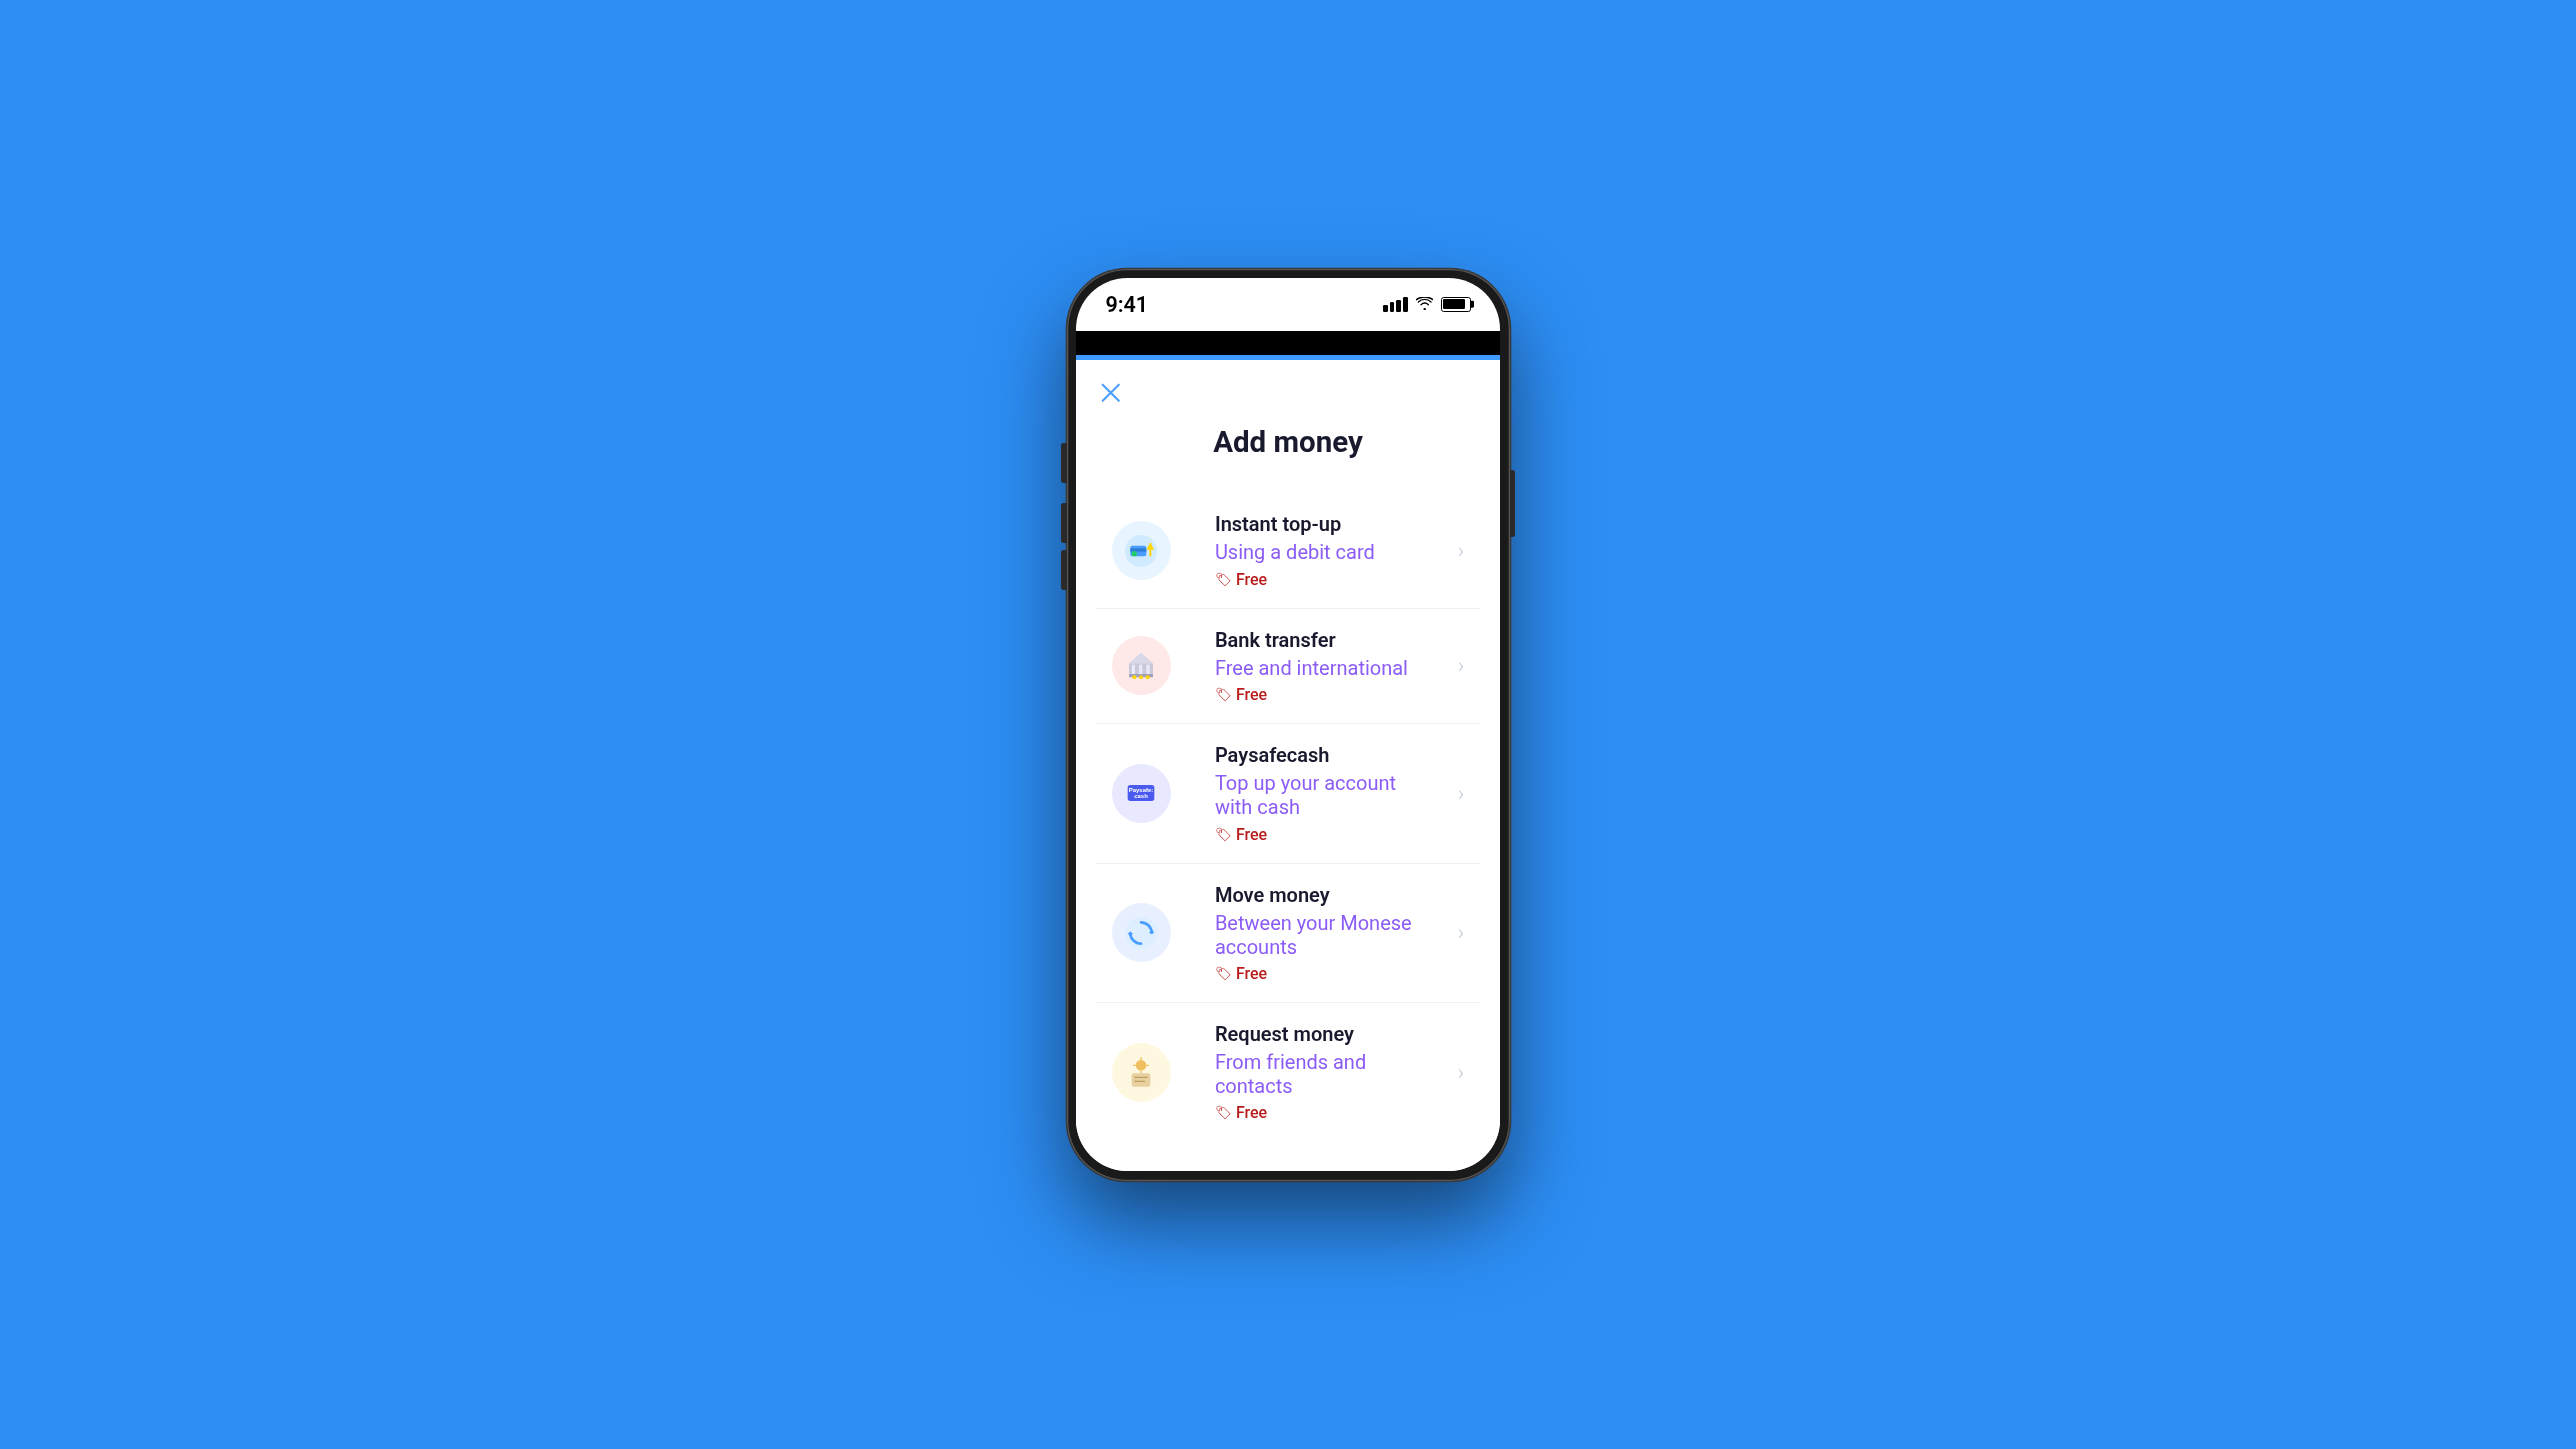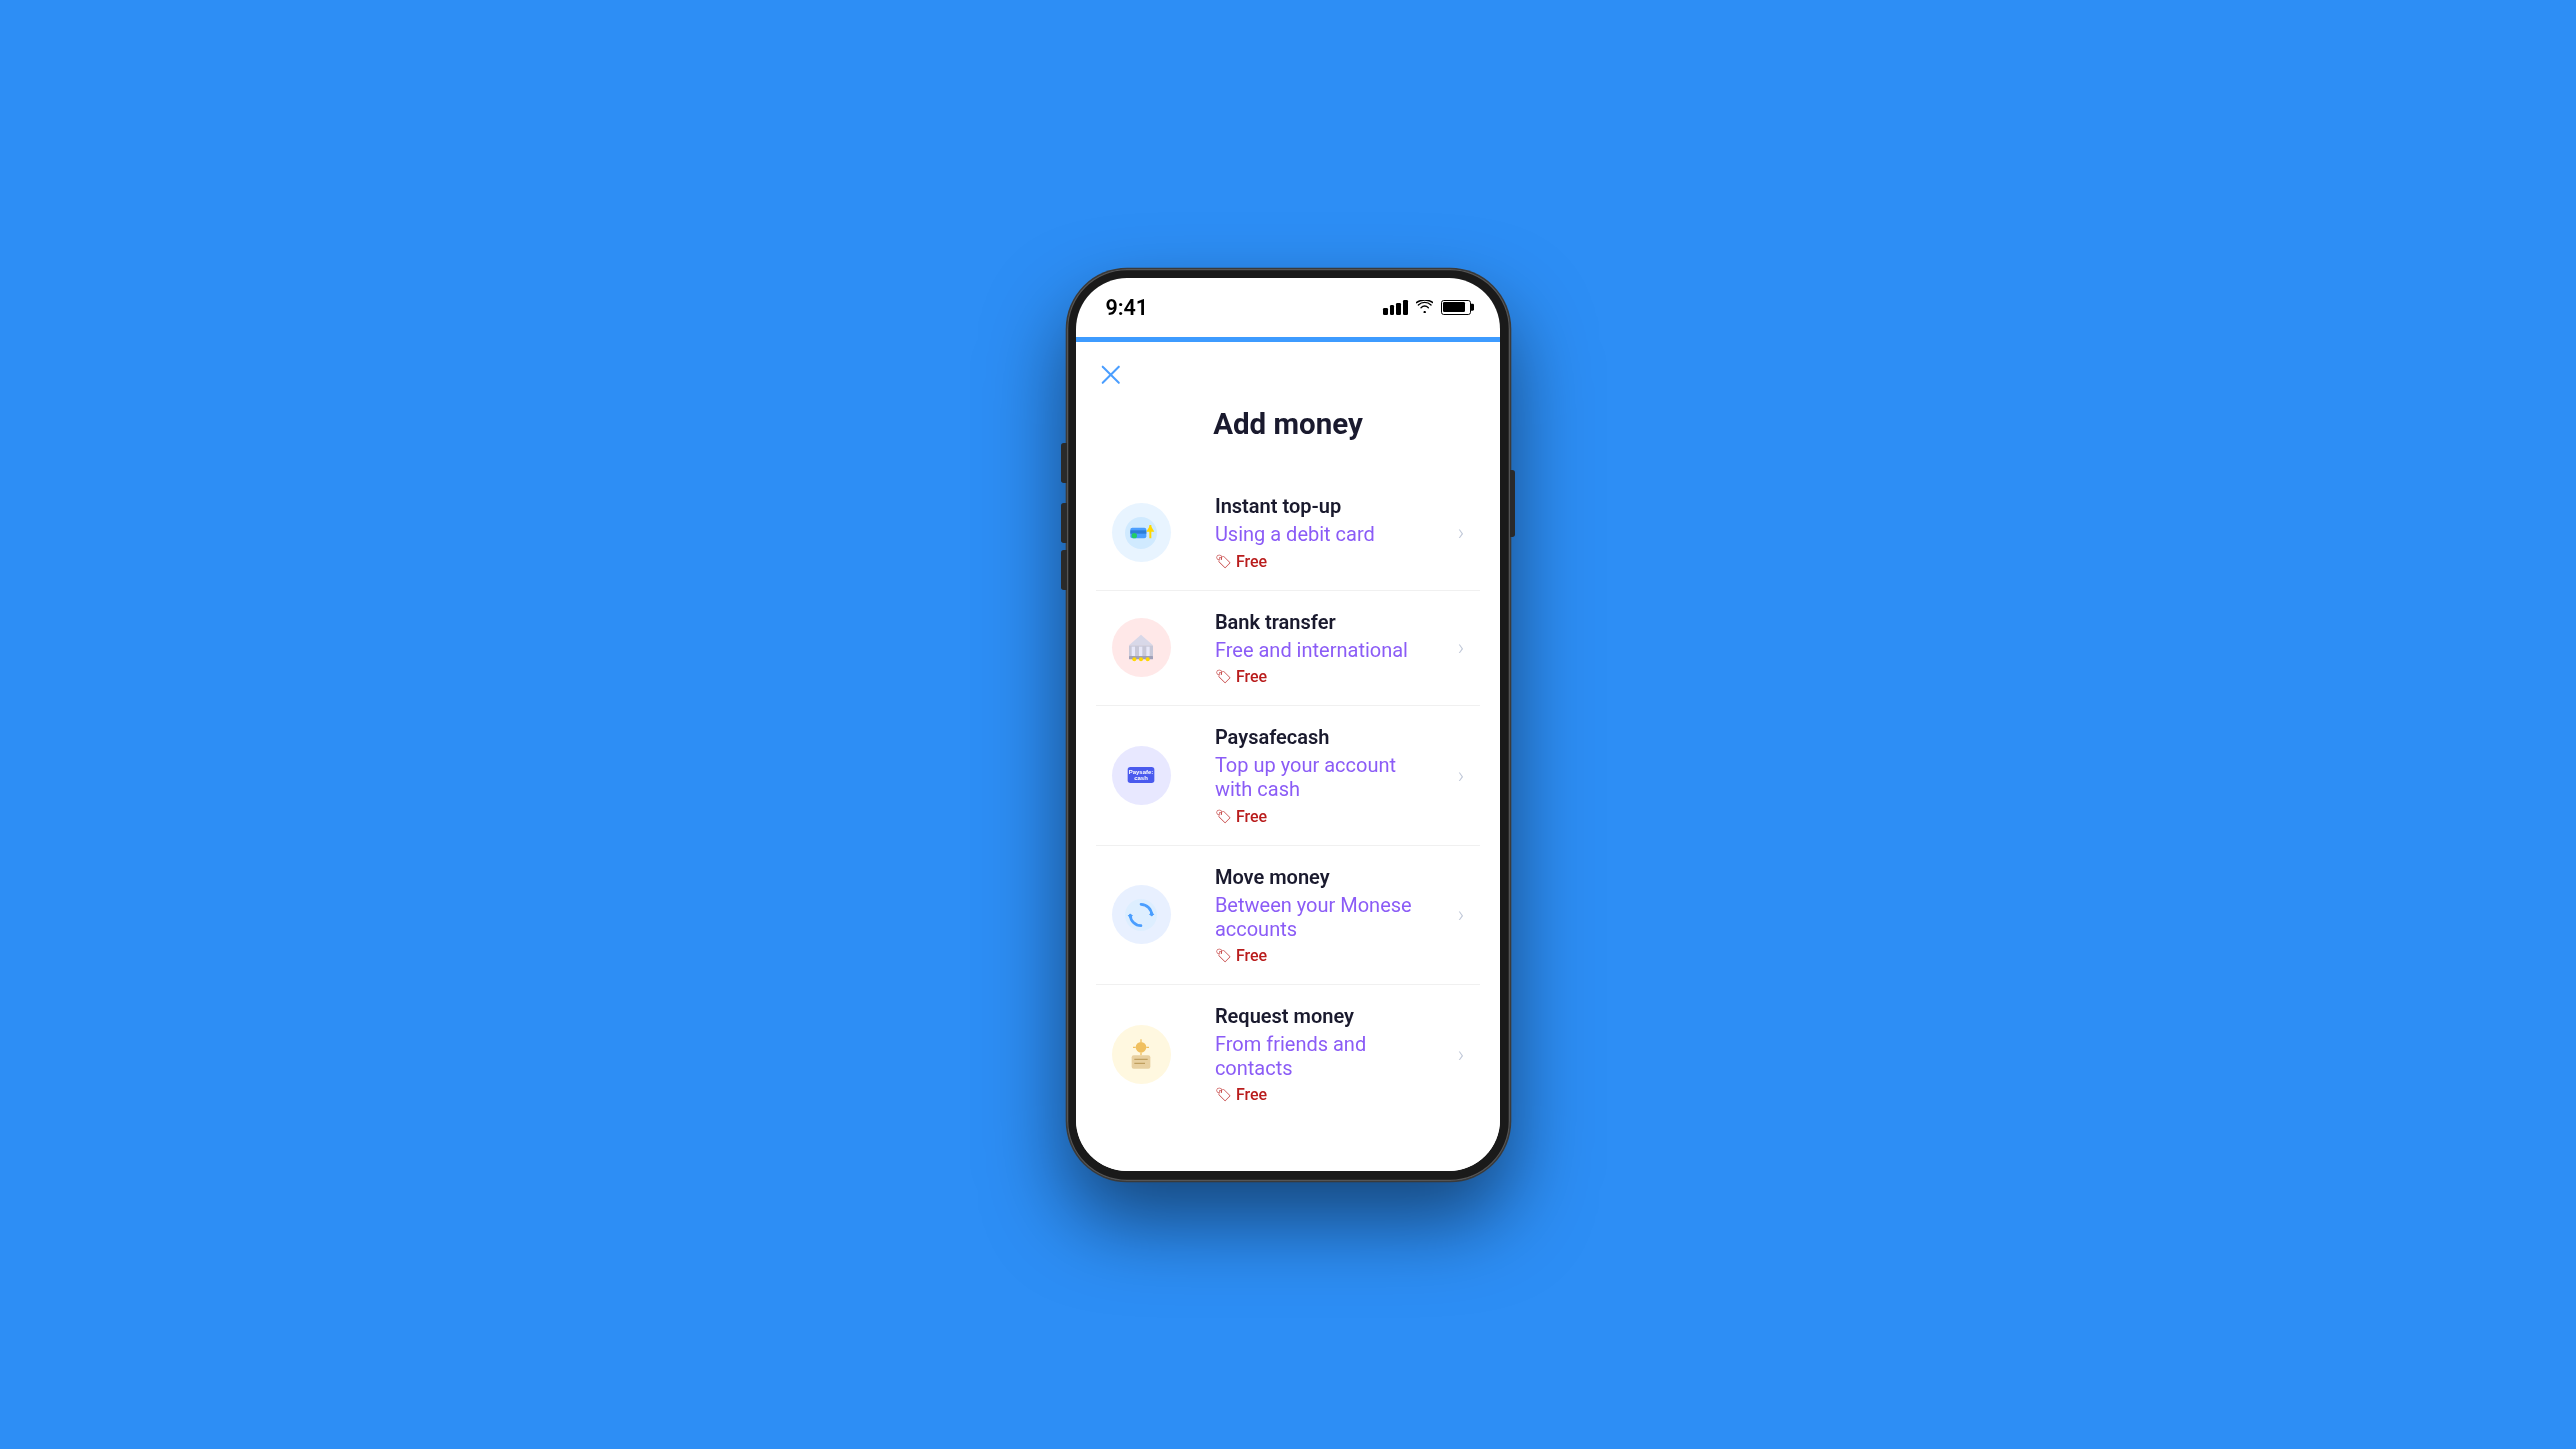--- a/index.html
+++ b/index.html
@@ -55,21 +55,21 @@
       height: 100%;
       background: #000;
       border-radius: 51px;
       overflow: hidden;
       position: relative;
     }
 
     
     .status-bar {
       background: #fff;
-      height: 59px;
+      height: 53px;
       display: flex;
       align-items: center;
       justify-content: space-between;
       padding: 0 29.5px;
       position: relative;
       z-index: 10;
     }
 
     .status-time {
       font-size: 21.5px;
@@ -144,20 +144,21 @@
       flex: 1;
       overflow-y: auto;
       padding-bottom: 27px;
     }
 
     .screen-wrapper {
       display: flex;
       flex-direction: column;
       height: calc(100% - 59px);
       background: #fff;
+      margin-top: 24px;
     }
 
     .close-btn {
       padding: 21.5px 24px 10.7px;
       cursor: pointer;
       display: inline-flex;
     }
 
     .close-btn svg {
       width: 21.5px;

